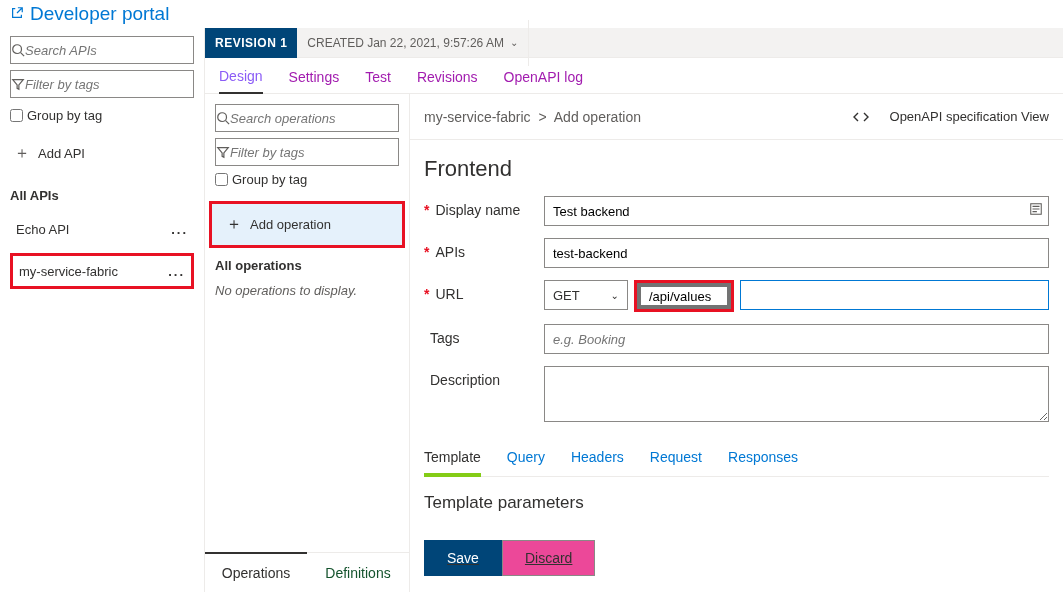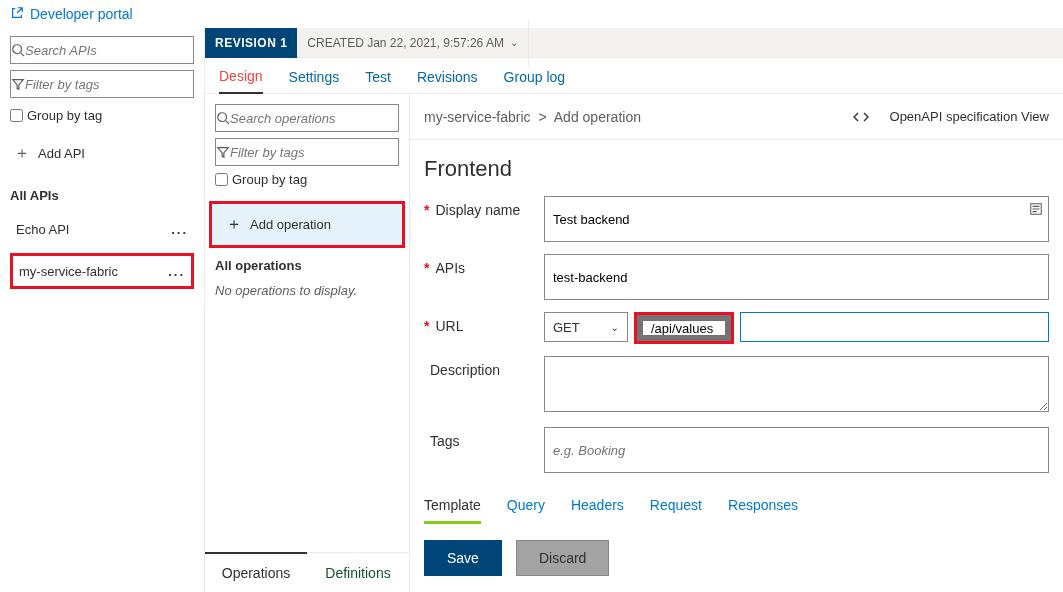--- a/index.html
+++ b/index.html
@@ -1,18 +1,18 @@
 <!DOCTYPE html>
 <html><head>
 <meta charset="utf-8">
 <style>
 * { box-sizing: border-box; margin: 0; padding: 0; font-family: "Segoe UI", Arial, sans-serif; }
 body { font-size: 13px; color: #323130; background: #fff; width: 1063px; height: 592px; overflow: hidden; display: flex; flex-direction: column; }
 .top-bar { height: 28px; display:flex; align-items:center; padding: 0 10px; gap:6px; }
-.top-bar a { color:#0078d4; font-size:14px; }
+.top-bar a { color:#0078d4; font-size:19px; }
 .ext-icon { color:#0078d4; }
 .columns { flex:1; display:flex; min-height:0; }
 .col { border-right: 1px solid #edebe9; display:flex; flex-direction:column; }
 .col-left { width: 205px; padding:8px 10px; }
 .col-mid { width: 205px; display:flex; flex-direction:column;justify-content:flex-end; }
 .col-main { flex:1; display:flex; flex-direction:column; min-width:0; }
 
 .sbox { position:relative; height:28px; border:1px solid #8a8886; display:flex; align-items:center; margin-bottom:6px; }
 .sbox .ic { width:24px; display:flex; align-items:center; justify-content:center; color:#605e5c;}
 .sbox input { border:none; outline:none; flex:1; font-style:italic; color:#7f1d1d; font-size:13px; padding-right:6px; background:transparent;}
@@ -27,22 +27,22 @@
 .api-item { height:36px; display:flex; align-items:center; justify-content:space-between; padding:0 6px; cursor:pointer;}
 .api-item .dots { letter-spacing:2px; font-weight:bold; }
 .hl-red { border:3px solid #e81123; }
 .api-selected { background:#fff; }
 
 .rev-bar { height:30px; background:#f3f2f1; border-bottom:1px solid #edebe9; display:flex; align-items:center; font-size:12px;}
 .rev-badge { background:#004578; color:#fff; padding:0 10px; height:30px; display:flex; align-items:center; font-weight:600; letter-spacing:.5px;}
 .rev-created { padding:0 10px; color:#605e5c; border-right:1px solid #edebe9; height:46px; display:flex; align-items:center; gap:6px;}
 
 .tabs { display:flex; gap:26px; padding:0 14px; border-bottom:1px solid #edebe9; height:36px; align-items:flex-end;}
-.tab { padding-bottom:8px; color:#0369a1; cursor:pointer; font-size:14px;}
-.tab.active { color:#ef4444; font-weight:400; border-bottom:2px solid #323130; margin-bottom:-1px;}
+.tab { padding-bottom:8px; color:#a21caf; cursor:pointer; font-size:14px;}
+.tab.active { color:#8b5cf6; font-weight:400; border-bottom:2px solid #323130; margin-bottom:-1px;}
 
 .mid-body { padding:10px 10px 0 10px; flex:1; }
 .mid-highlight { background:#e5f1fb; border:3px solid #e81123; margin:6px -6px 10px -6px; padding:10px 14px; display:flex; align-items:center; gap:8px; cursor:pointer;}
 .mid-highlight .plus { font-size:16px; color:#323130; }
 .all-ops { font-weight:600; margin:8px 0 10px 0; }
 .no-ops { font-style:italic; color:#605e5c; }
 
 .mid-bottom-tabs { display:flex; border-top:1px solid #edebe9; height:40px;}
 .mid-bottom-tabs .btab { flex:1; display:flex; align-items:center; justify-content:center; cursor:pointer; font-size:14px;}
 .mid-bottom-tabs .btab.active { border-top:2px solid #323130; margin-top:-1px;}
@@ -53,40 +53,40 @@
 .crumb .sep { margin:0 4px;}
 .openapi { display:flex; align-items:center; gap:21px; font-size:13px; cursor:pointer;}
 .openapi svg { width:16px; height:16px; }
 
 .form-area { padding:16px 14px 0 14px; flex:1; overflow:auto; }
 h2.section { font-size:22px; font-weight:400; margin-bottom:14px; }
 .frow { display:flex; align-items:flex-start; margin-bottom:12px; }
 .flabel { width:120px; padding-top:6px; display:flex; gap:6px; font-size:14px;}
 .req { color:#e81123; font-weight:bold; }
 .finput { flex:1; }
-.txt { width:100%; height:46px; border:1px solid #8a8886; padding:0 8px; font-size:13px; outline:none;}
+.txt { width:100%; height:30px; border:1px solid #8a8886; padding:0 8px; font-size:13px; outline:none;}
 textarea.txt { height:56px; resize:vertical; padding:6px 8px;}
 .url-group { display:flex; gap:6px; flex:1;}
 .url-group .method { width:84px; height:30px; border:1px solid #8a8886; display:flex; align-items:center; justify-content:space-between; padding:0 8px; cursor:pointer;}
 .url-group .path-wrap { border:3px solid #e81123; padding:0; }
-.url-group .path-wrap .txt { border:6px solid #737373; width:94px; height:26px;}
+.url-group .path-wrap .txt { border:4px solid #737373; width:94px; height:26px;}
 .url-group .rest { flex:1; }
 .url-group .rest .txt { border:1px solid #0078d4; height:30px; border-left:1px solid #0078d4;}
 .display-wrap { position:relative; }
 .display-wrap .icon-right { position:absolute; right:6px; top:6px; color:#605e5c; }
 
 .subtabs { display:flex; gap:26px; border-bottom:1px solid #edebe9; margin-top:16px;}
 .subtab { padding:8px 0; color:#0078d4; cursor:pointer; font-size:14px;}
-.subtab.active { color:#323130; border-bottom:8px solid #84cc16; margin-bottom:-1px;}
+.subtab.active { color:#323130; border-bottom:4px solid #84cc16; margin-bottom:-1px;}
 
 h3.sub { font-size:17px; font-weight:400; margin:16px 0 8px 0; }
 .hint { color:#605e5c; font-size:13px; margin-bottom:16px;}
 
-.action-bar { display:flex; gap:14px; padding:16px 14px; }
-.btn { height:36px; padding:0 22px; display:flex; align-items:center; justify-content:center; font-size:14px; cursor:pointer; border:1px solid #8a8886; background:#a3a3a3;}
+.action-bar { display:flex; gap:0; padding:16px 14px;text-decoration:underline; }
+.btn { height:36px; padding:0 22px; display:flex; align-items:center; justify-content:center; font-size:14px; cursor:pointer; border:1px solid #8a8886; background:#ec4899;}
 .btn.primary { background:#004578; color:#fff; border-color:#004578;}
 a { text-decoration:none; }
 </style>
 </head>
 <body>
 
 <div class="top-bar">
   <span class="ext-icon">
     <svg width="14" height="14" viewBox="0 0 16 16" fill="none" stroke="#0078d4" stroke-width="1.4">
         <path d="M6 3H3v10h10v-3M8 8l6-6M9 2h5v5"></path>
@@ -144,21 +144,21 @@
       <div class="rev-created">
         <span>CREATED Jan 22, 2021, 9:57:26 AM</span>
         <span style="font-size:10px;color:#605e5c;">⌄</span>
       </div>
     </div>
     <div class="tabs">
       <div class="tab active">Design</div>
       <div class="tab">Settings</div>
       <div class="tab">Test</div>
       <div class="tab">Revisions</div>
-      <div class="tab">Group log</div>
+      <div class="tab">OpenAPI log</div>
     </div>
 
     <div style="flex:1; display:flex; min-height:0;">
 
       <div class="col col-mid">
         <div class="mid-body">
           <div class="sbox">
             <span class="ic">
               <svg width="14" height="14" viewBox="0 0 16 16" fill="none" stroke="#605e5c" stroke-width="1.4">
                   <circle cx="7" cy="7" r="5"></circle>
@@ -249,31 +249,31 @@
               <div class="path-wrap">
                 <input class="txt" value="/api/values" style="">
               </div>
               <div class="rest"><input class="txt" style=""></div>
             </div>
           </div>
 
           <div class="frow">
             <div class="flabel">
                 <span></span>
+                <span>Tags</span>
+              </div>
+            <div class="finput"><input class="txt" style="font-style: italic; color: rgb(96, 94, 92);" placeholder="e.g. Booking"></div>
+          </div>
+
+          <div class="frow">
+            <div class="flabel">
+                <span></span>
                 <span>Description</span>
               </div>
             <div class="finput"><textarea class="txt" style=""></textarea></div>
-          </div>
-
-          <div class="frow">
-            <div class="flabel">
-                <span></span>
-                <span>Tags</span>
-              </div>
-            <div class="finput"><input class="txt" style="font-style: italic; color: rgb(96, 94, 92);" placeholder="e.g. Booking"></div>
           </div>
 
           <div class="subtabs">
             <div class="subtab active">Template</div>
             <div class="subtab">Query</div>
             <div class="subtab">Headers</div>
             <div class="subtab">Request</div>
             <div class="subtab">Responses</div>
           </div>
 

